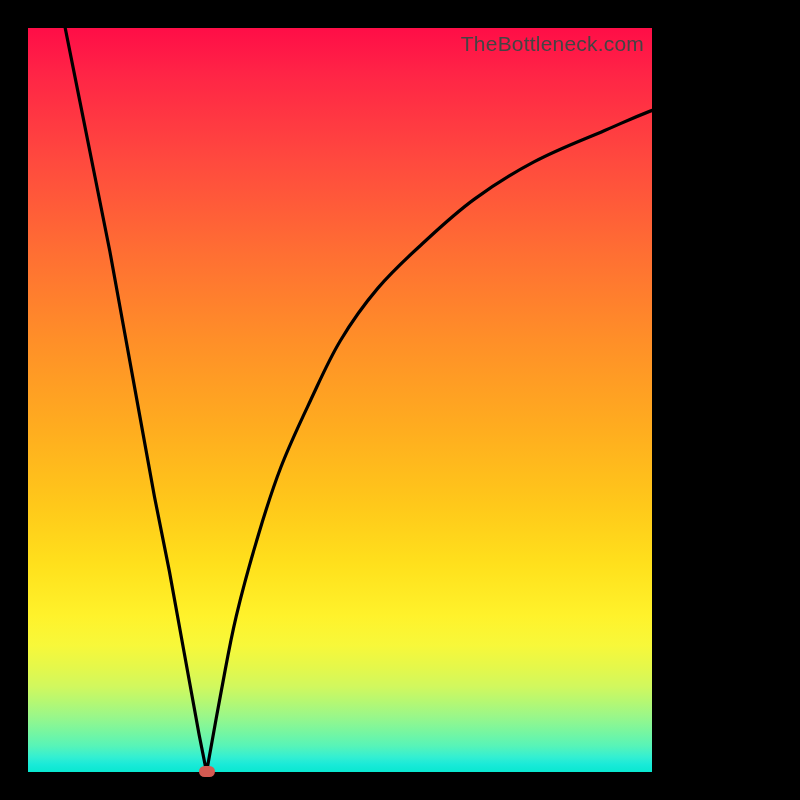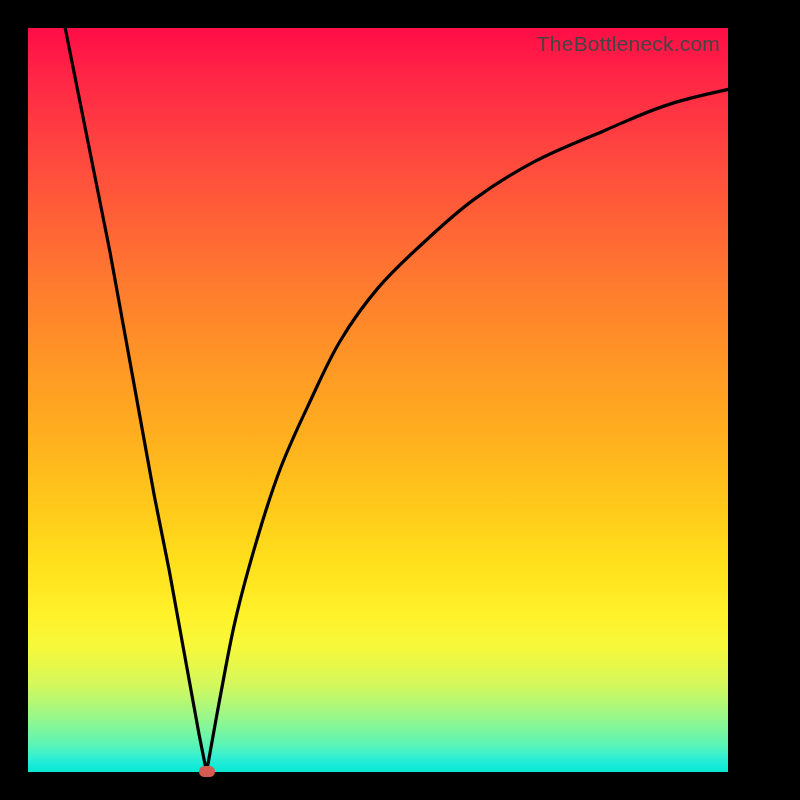--- a/index.html
+++ b/index.html
@@ -14,21 +14,21 @@
   .frame {
     width: 800px;
     height: 800px;
     position: relative;
     background: #000;
   }
   .plot {
     position: absolute;
     left: 28px;
     top: 28px;
-    width: 700px;
+    width: 624px;
     height: 744px;
     
     background: linear-gradient(
       to bottom,
       #ff0d47 0%,
       #ff2446 6%,
       #ff4a3e 18%,
       #ff6e33 30%,
       #ff8f28 42%,
       #ffad1f 54%,

